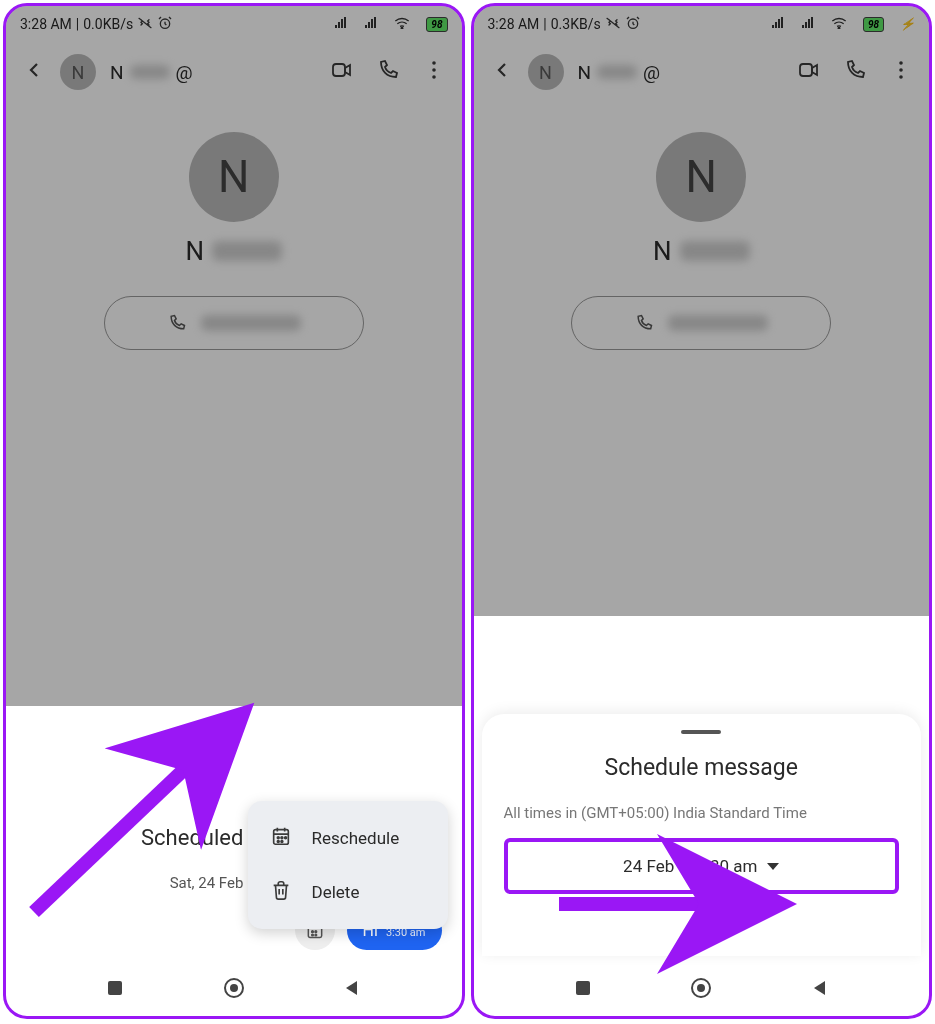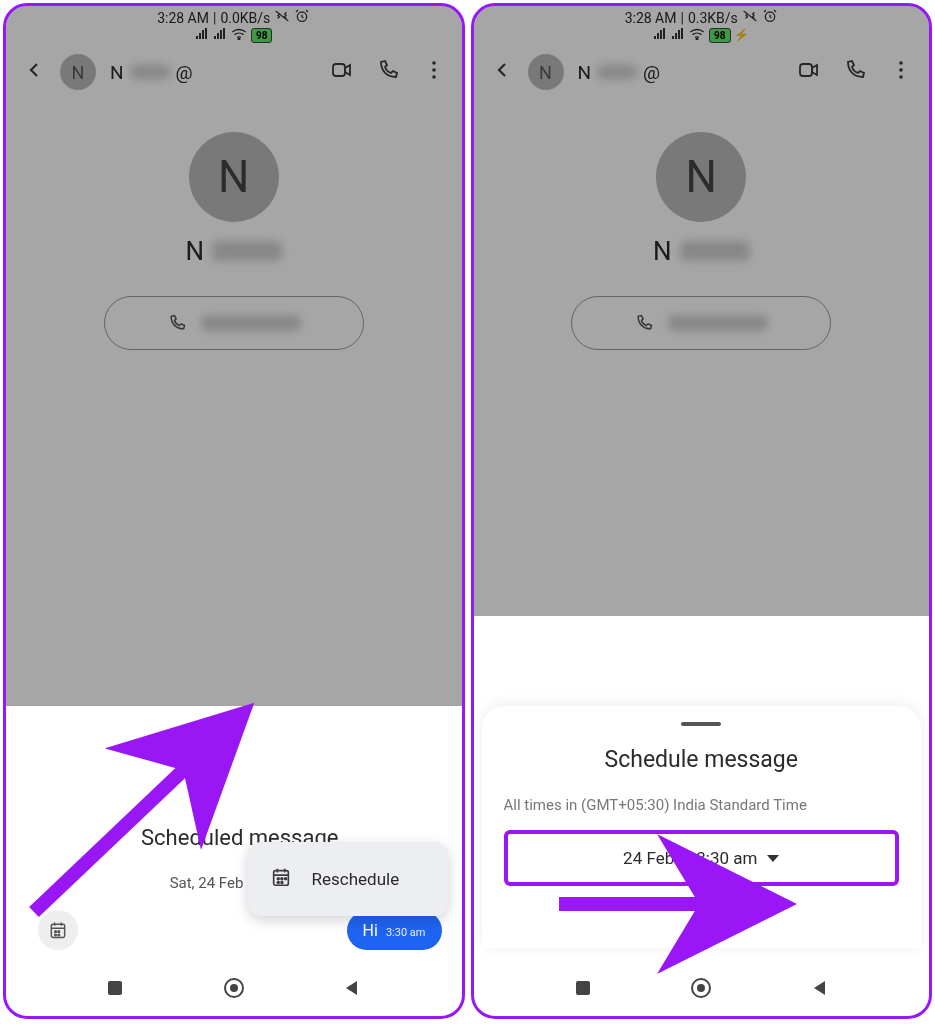--- a/index.html
+++ b/index.html
@@ -1,49 +1,49 @@
 <!DOCTYPE html>
 <html><head>
 <meta charset="utf-8">
 <style>
 * { box-sizing: border-box; margin: 0; padding: 0; font-family: -apple-system, BlinkMacSystemFont, "Segoe UI", Roboto, sans-serif; }
 body { display: flex; gap: 6px; padding: 3px; background: #fff; }
 .phone { flex: 1; border: 3px solid #9a17f5; border-radius: 24px; overflow: hidden; position: relative; height: 1016px; background: #fff; }
 .dim-layer { position: absolute; inset: 0; background: rgba(0,0,0,0.35); pointer-events: none; z-index: 5; }
-.status-bar { display: flex; justify-content: space-between; align-items: center; padding: 2px 14px; font-size: 14px; color: #2a2a2a; height: 36px; flex-direction: column; }
+.status-bar { display: flex; justify-content: space-between; align-items: center; padding: 14px 14px; font-size: 14px; color: #2a2a2a; height: 36px; }
 .status-left { display: flex; align-items: center; gap: 4px; }
-.status-right { display: flex; align-items: center; gap: 4px; }
+.status-right { display: flex; align-items: center; gap: 16px; font-style: italic; }
 .battery { background: #61ec69; color: #000; font-size: 10px; padding: 1px 4px; border-radius: 3px; font-weight: bold; border: 1px solid #444; }
 .topbar { display: flex; align-items: center; justify-content: space-between; padding: 12px 16px; gap: 8px; }
 .topbar-left { display: flex; align-items: center; gap: 14px; }
 .topbar-right { display: flex; align-items: center; gap: 22px; }
 .icon { width: 24px; height: 24px; color: #3b3b3b; flex-shrink: 0; }
 .avatar-sm { width: 36px; height: 36px; border-radius: 50%; background: #bbb; display: flex; align-items: center; justify-content: center; font-size: 18px; color: #5a5a5a; }
 .contact-name { display: flex; align-items: center; gap: 6px; font-size: 19px; color: #2b2b2b; }
 .blur { filter: blur(4px); opacity: .55; display: inline-block; width: 40px; height: 14px; background: #aaa; border-radius: 6px; }
 .blur.wd { width: 100px; height: 16px; }
 .main { text-align: center; padding: 30px 20px 0; }
 .avatar-lg { width: 90px; height: 90px; border-radius: 50%; background: #bbb; margin: 0 auto 14px; display: flex; align-items: center; justify-content: center; font-size: 44px; color: #444; }
 .main-name { font-size: 26px; color: #2b2b2b; display: flex; align-items: center; justify-content: center; gap: 8px; margin-bottom: 30px; }
 .phone-pill { border: 1px solid #9a9a9a; border-radius: 28px; padding: 16px 30px; display: inline-flex; align-items: center; gap: 14px; min-width: 260px; justify-content: center; }
 .nav-bar { position: absolute; bottom: 0; left: 0; right: 0; height: 56px; display: flex; align-items: center; justify-content: space-around; padding: 0 50px; z-index: 200; }
 .nav-btn { width: 24px; height: 24px; display: flex; align-items: center; justify-content: center; }
-.context-menu { position: absolute; right: 14px; bottom: 100px; width: 200px; background: #eceef2; border-radius: 14px; padding: 10px 0; z-index: 100; box-shadow: 0 4px 14px rgba(0,0,0,.18); }
+.context-menu { position: absolute; right: 14px; bottom: 87px; width: 200px; background: #eceef2; border-radius: 14px; padding: 10px 0; z-index: 100; box-shadow: 0 4px 14px rgba(0,0,0,.18); }
 .menu-item { display: flex; align-items: center; gap: 20px; padding: 14px 22px; font-size: 17px; color: #2a2a2a; }
 .menu-item .icon { width: 22px; height: 22px; }
 .sched-card { position: absolute; left: 12px; right: 0; bottom: 56px; background: #fff; border-top-left-radius: 26px; padding: 26px 20px 10px; z-index: 50; }
 .sched-head { font-size: 22px; color: #2b2b2b; text-align: center; margin-bottom: 24px; }
 .sched-date { font-size: 15px; color: #555; text-align: center; margin-bottom: 18px; }
-.msg-row { display: flex; align-items: center; justify-content: space-between; gap: 12px; }
+.msg-row { display: flex; align-items: center; justify-content: flex-end; gap: 12px; }
 .calendar-btn { width: 40px; height: 40px; border-radius: 50%; background: #eee; display: flex; align-items: center; justify-content: center; }
 .msg-bubble { background: #1f64f1; color: #fff; border-radius: 22px; padding: 10px 16px; display: flex; align-items: baseline; gap: 8px; font-size: 16px; }
 .msg-time { font-size: 11px; opacity: .9; }
 .arrow-overlay { position: absolute; z-index: 300; pointer-events: none; }
 .arrow-overlay svg { overflow: visible; }
-.sheet { position: absolute; left: 8px; right: 8px; bottom: 68px; background: #fff; border-radius: 22px 22px 0 0; padding: 16px 22px 28px; z-index: 100; box-shadow: 0 -2px 14px rgba(0,0,0,.08); }
+.sheet { position: absolute; left: 8px; right: 8px; bottom: 60px; background: #fff; border-radius: 22px 22px 0 0; padding: 16px 22px 28px; z-index: 100; box-shadow: 0 -2px 14px rgba(0,0,0,.08); }
 .sheet-handle { width: 40px; height: 4px; background: #555; border-radius: 3px; margin: 0 auto 20px; }
 .sheet-title { font-size: 23px; color: #2b2b2b; text-align: center; margin-bottom: 22px; }
 .sheet-meta { font-size: 15px; color: #777; margin-bottom: 14px; line-height: 1.4; }
 .datetime-row { border: 4px solid #9a17f5; border-radius: 6px; padding: 14px 12px; display: flex; justify-content: center; align-items: center; margin-bottom: 34px; }
 .dt-pick { display: flex; align-items: center; gap: 10px; font-size: 17px; color: #2b2b2b; }
 .caret { width: 0; height: 0; border-left: 6px solid transparent; border-right: 6px solid transparent; border-top: 7px solid #333; }
 .sched-btn { display: block; margin-left: auto; background: #d6e3f8; color: #1e3a6a; font-size: 16px; padding: 12px 26px; border-radius: 26px; border: none; }
 </style>
 </head>
 <body>
@@ -155,20 +155,26 @@
             <rect x="4" y="5" width="16" height="16" rx="2"></rect>
             <path d="M4 10h16M8 3v4M16 3v4"></path>
             <circle cx="9" cy="14" r="1" fill="currentColor"></circle>
             <circle cx="13" cy="14" r="1" fill="currentColor"></circle>
             <circle cx="17" cy="14" r="1" fill="currentColor"></circle>
             <circle cx="9" cy="18" r="1" fill="currentColor"></circle>
             <circle cx="13" cy="18" r="1" fill="currentColor"></circle>
           </svg></span>
       <span>Reschedule</span>
     </div>
+    <div class="menu-item">
+      <span><svg class="icon" viewBox="0 0 24 24" fill="none" stroke="currentColor" stroke-width="1.8">
+            <path d="M4 7h16M9 7V5a2 2 0 012-2h2a2 2 0 012 2v2M6 7l1 13a2 2 0 002 2h6a2 2 0 002-2l1-13M10 11v6M14 11v6"></path>
+          </svg></span>
+      <span>Delete</span>
+    </div>
   </div>
 
   <div class="arrow-overlay" style="left:18px; bottom:80px;">
     <svg width="240" height="240">
       <defs>
           <marker id="ah1" markerWidth="12" markerHeight="12" refX="8" refY="5" orient="auto">
             <path d="M0 0l10 5-10 5 3-5z" fill="#9a17f5"></path>
           </marker>
         </defs>
       <line x1="10" y1="220" x2="210" y2="30" stroke="#9a17f5" stroke-width="14" marker-end="url(#ah1)"></line>
@@ -265,21 +271,21 @@
       <svg class="icon" style="width:20px;height:20px" viewBox="0 0 24 24" fill="none" stroke="#555" stroke-width="1.8">
           <path d="M5 4c0 9 6 15 15 15l1-4-4-2-2 2c-3-1-5-3-6-6l2-2-2-4-4 1z"></path>
         </svg>
       <span class="blur wd"></span>
     </div>
   </div>
 
   <div class="sheet">
     <div class="sheet-handle"></div>
     <div class="sheet-title">Schedule message</div>
-    <div class="sheet-meta">All times in (GMT+05:30) India Standard Time</div>
+    <div class="sheet-meta">All times in (GMT+05:00) India Standard Time</div>
     <div class="datetime-row">
       <div class="dt-pick">
         <span>24 Feb</span>
         <span class="caret"></span>
       </div>
       <div class="dt-pick">
         <span>3:30 am</span>
         <span class="caret"></span>
       </div>
     </div>

